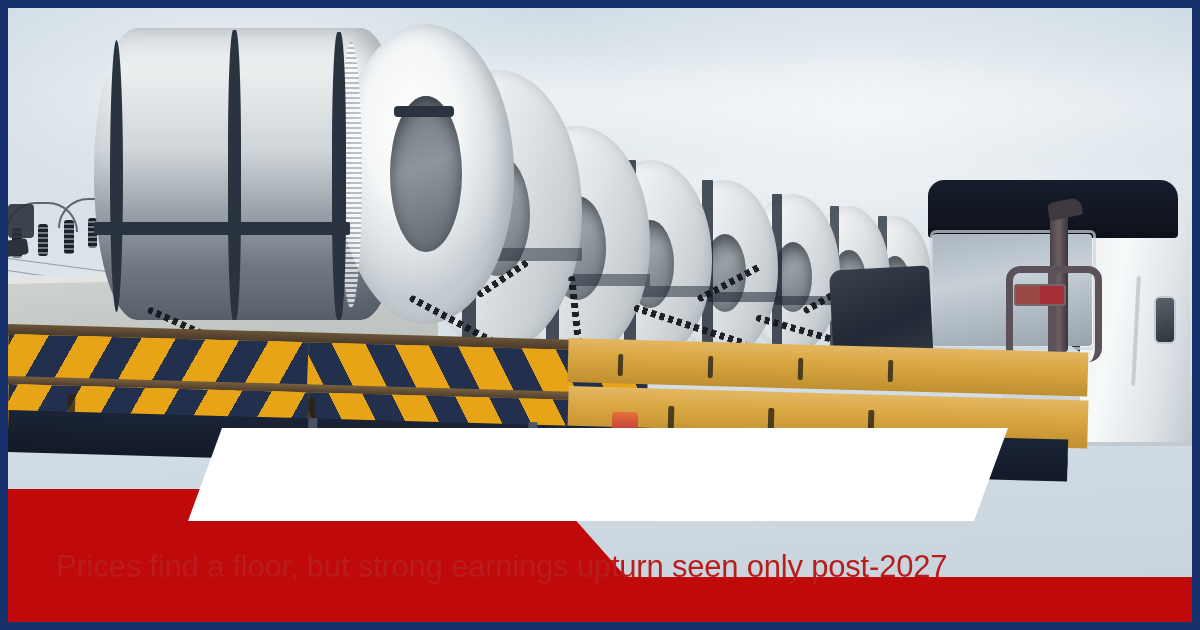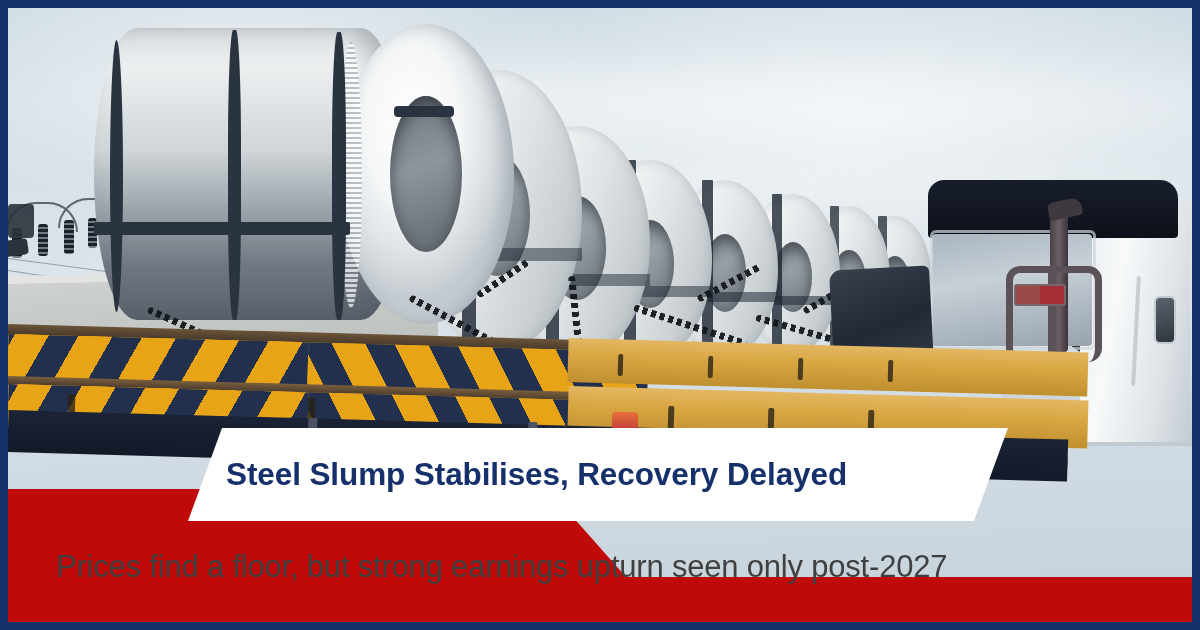--- a/index.html
+++ b/index.html
@@ -256,21 +256,21 @@
   .headline{
     position:absolute; left:218px; top:420px; width:770px; height:93px;
     display:flex; align-items:center;
     font-size:31.5px; font-weight:700; letter-spacing:-.1px;
     color:#16306b;
     white-space:nowrap;
   }
   .subhead{
     position:absolute; left:48px; top:541px; width:1120px;
     font-size:31px; font-weight:400; letter-spacing:-.2px;
-    color:#404040;
+    color:#b91c1c;
     white-space:nowrap;
   }
 </style>
 </head>
 <body>
 
 <div class="card">
   <div class="card-inner">
 
     <div class="photo">
@@ -413,17 +413,16 @@
       <div class="under-gap" style="left:300px;top:410px;width:9px;height:30px;transform:rotate(1.6deg);"></div>
       <div class="under-gap" style="left:520px;top:414px;width:9px;height:30px;transform:rotate(1.6deg);"></div>
       <div class="under-gap" style="left:740px;top:420px;width:9px;height:30px;transform:rotate(1.6deg);"></div>
       <div style="position:absolute;left:604px;top:404px;width:26px;height:22px;background:linear-gradient(180deg,#e8713a,#b9333b);border-radius:4px;transform:rotate(1.6deg);"></div>
 
       <div style="position:absolute;left:0;top:196px;width:26px;height:34px;background:#2b323b;border-radius:4px;opacity:.9;"></div>
     </div>
 
     <div class="red-band"></div>
     <div class="white-banner"></div>
-    <div class="headline">Steel Slump Stabilises, Recovery Delayed</div>
     <div class="subhead">Prices find a floor, but strong earnings upturn seen only post-2027</div>
 
   </div>
 </div>
 
 </body></html>

